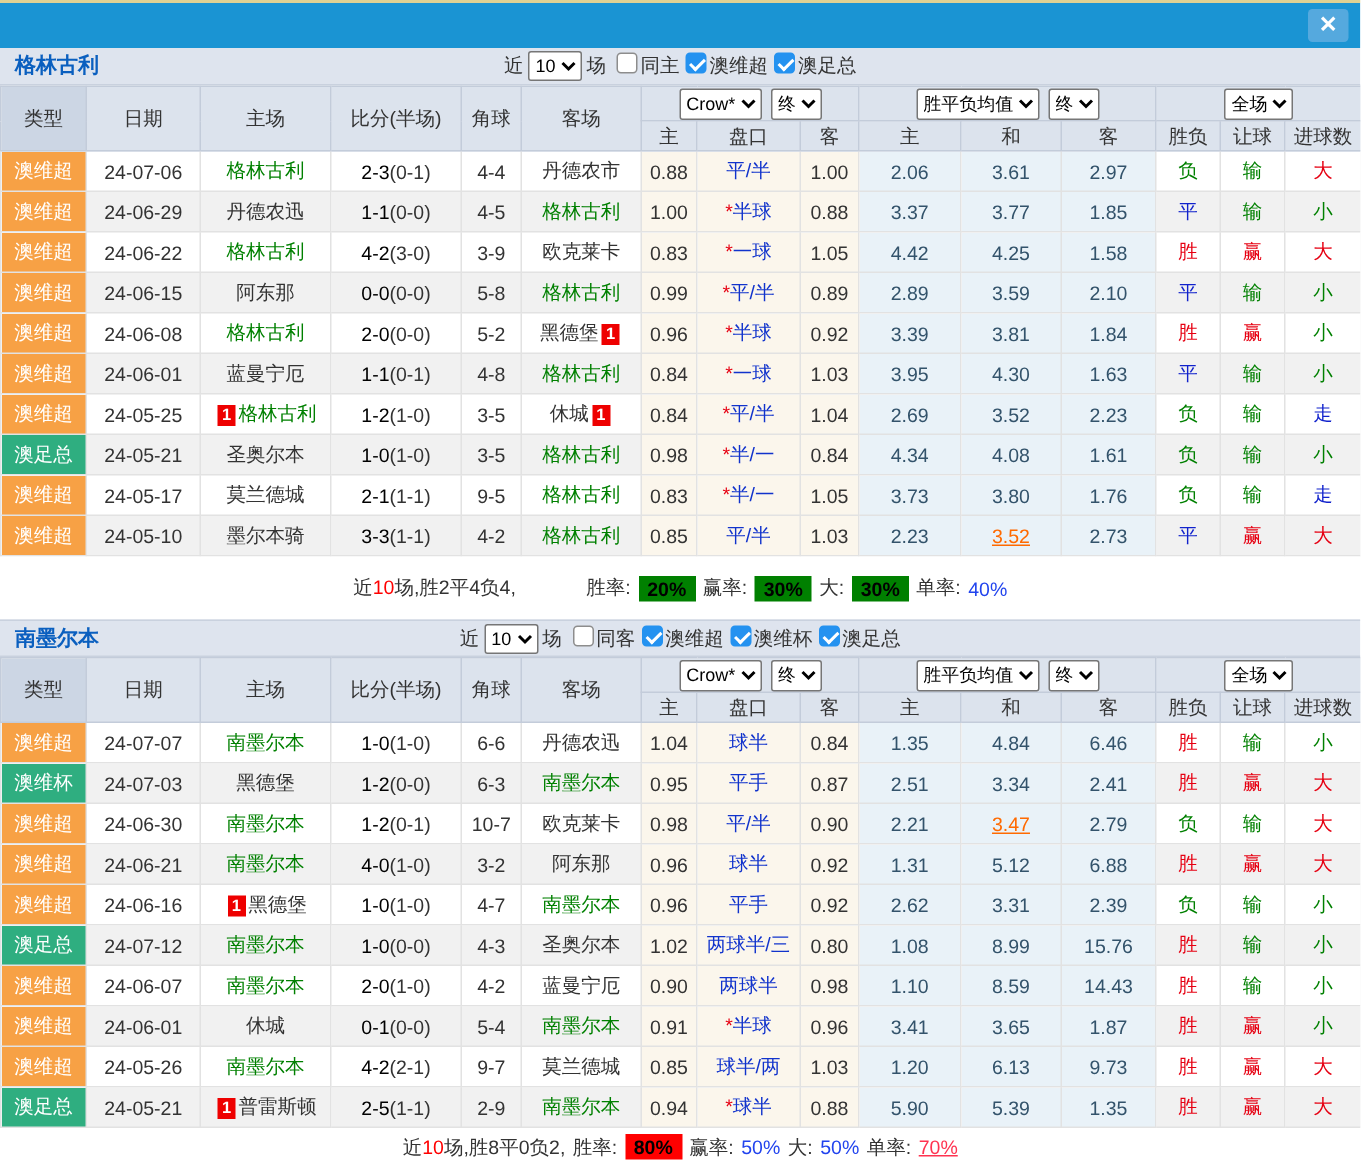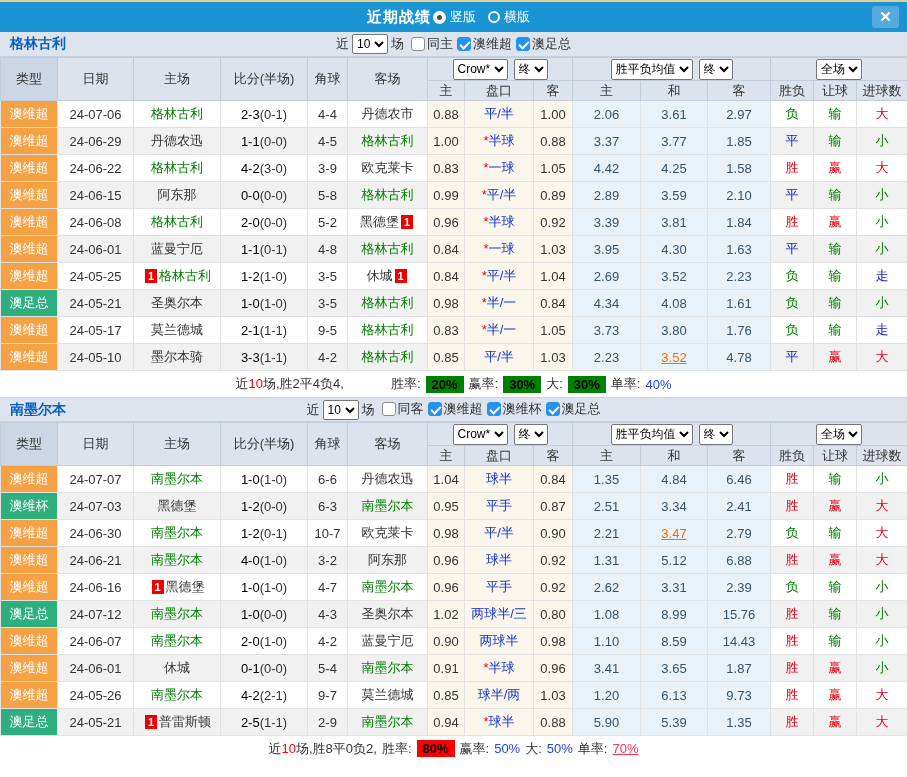--- a/index.html
+++ b/index.html
@@ -21,21 +21,21 @@
   .radio.off { width:12px; height:12px; border:2px solid #fff; background:transparent; }
   .radio-label { font-size:13px; margin-right:10px; }
   .close-btn { position:absolute; right:8px; top:4px; width:27px; height:22px; background:#55a9de; color:#fff; border:0; border-radius:3px; font-size:15px; font-weight:bold; line-height:20px; text-align:center; cursor:pointer; padding:0; }
 
   
   .section-bar { height:25px; background:#dee4ee; position:relative; display:flex; align-items:center; border-bottom:1px solid #c9d1de; }
   .section2 .section-bar { border-top:1px solid #c9d1de; }
   .team-title { position:absolute; left:10px; color:#0a5fbf; font-weight:bold; font-size:14px; }
   .ctrl { margin:0 auto; display:flex; align-items:center; gap:3px; }
   .ctrl select { height:20px; font-size:12px; border:1px solid #767676; border-radius:2px; background:#fff; }
-  .cb-item { display:inline-flex; align-items:center; gap:2px; margin-left:4px; cursor:pointer; }
+  .cb-item { display:inline-flex; align-items:flex-start; gap:2px; margin-left:4px; cursor:pointer; }
   .cb { display:inline-block; width:14px; height:14px; background:#fff; border:1px solid #8d8d8d; border-radius:3px; position:relative; }
   .cb.checked { background:#2492f0; border-color:#2492f0; }
   .cb.checked::after { content:''; position:absolute; left:4px; top:1px; width:4px; height:8px; border:solid #fff; border-width:0 2px 2px 0; transform:rotate(45deg); }
 
   
   table { border-collapse:collapse; table-layout:fixed; width:907px; }
   th { background:#dce3ed; font-weight:normal; border:1px solid #c3ccda; text-align:center; padding:0; }
   .th-type { background:#ccd6e4; }
   tr.h1 th { height:23px; }
   tr.h2 th { height:20px; }
@@ -51,41 +51,34 @@
   .card { display:inline-block; background:#ee0000; color:#fff; font-size:11px; font-weight:bold; width:12px; height:14px; line-height:14px; margin:0 2px; }
   .ft { color:#000000; }
   .ht { color:#333; }
   .hot { color:#ff6a00; text-decoration:underline; cursor:pointer; }
   .c-red { color:#e60012; }
   .c-blue { color:#1122cc; }
   .c-green { color:#008000; }
 
   
   .summary { height:25px; display:flex; align-items:center; justify-content:center; gap:5px; background:#fff; }
-  .section1 .summary { height:26px;gap:47px; }
+  .section1 .summary { height:42px;gap:47px; }
   .num-red { color:#ff0000; }
   .badge { color:#000000; font-weight:bold; padding:1px 6px; }
   .bg-green { background:#008000; }
   .bg-red { background:#ff0000; }
   .t-blue { color:#2244ee; }
   .t-red { color:#ff3350;text-decoration:underline; }
 </style>
 </head>
 <body>
 
 <div class="app">
 
   <div class="titlebar">
-    <div class="title-center">
-      <span class="title">近期战绩</span>
-      <span class="radio on"></span>
-      <span class="radio-label">竖版</span>
-      <span class="radio off"></span>
-      <span class="radio-label">横版</span>
-    </div>
     <button class="close-btn">✕</button>
   </div>
 
   <div class="section section1">
     <div class="section-bar">
       <span class="team-title">格林古利</span>
       <div class="ctrl">
         <span>近</span>
         <select><option>10</option></select>
         <span>场</span>
@@ -308,21 +301,21 @@
             <td class="plain">24-05-10</td>
             <td class="plain"><span>墨尔本骑</span></td>
             <td class="plain"><span class="ft">3-3</span><span class="ht">(1-1)</span></td>
             <td class="plain">4-2</td>
             <td class="plain"><span class="team-green">格林古利</span></td>
             <td class="odds">0.85</td>
             <td class="pan"><span>平/半</span></td>
             <td class="odds">1.03</td>
             <td class="avg">2.23</td>
             <td class="avg"><span class="hot">3.52</span></td>
-            <td class="avg">4.78</td>
+            <td class="avg">2.73</td>
             <td class="plain res c-blue">平</td>
             <td class="plain res c-red">赢</td>
             <td class="plain res c-red">大</td>
           </tr>
         </tbody>
     </table>
     <div class="summary">
       <span><span>近</span><span class="num-red">10</span><span>场,胜2平4负4,</span></span>
       <span class="sum-items" style="display:inline-flex;align-items:center;gap:5px;">
           <span>胜率:</span>

